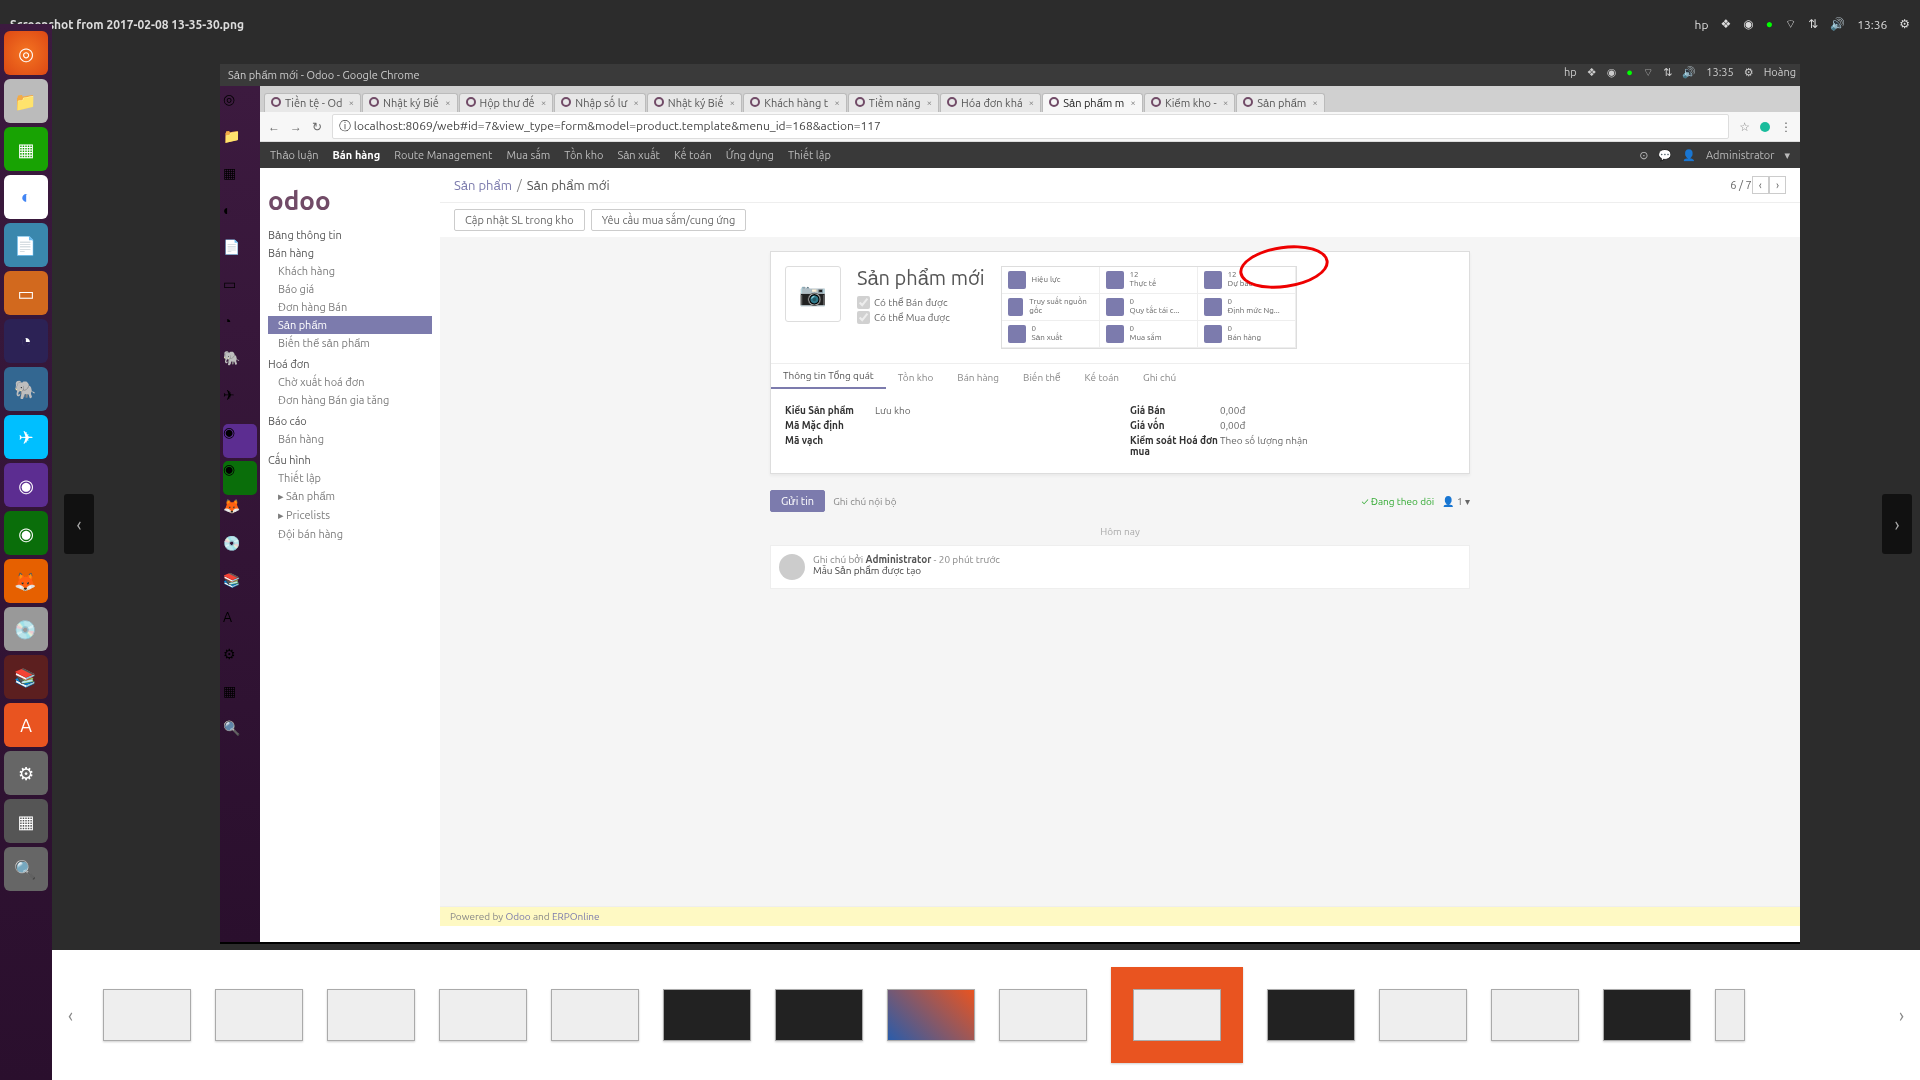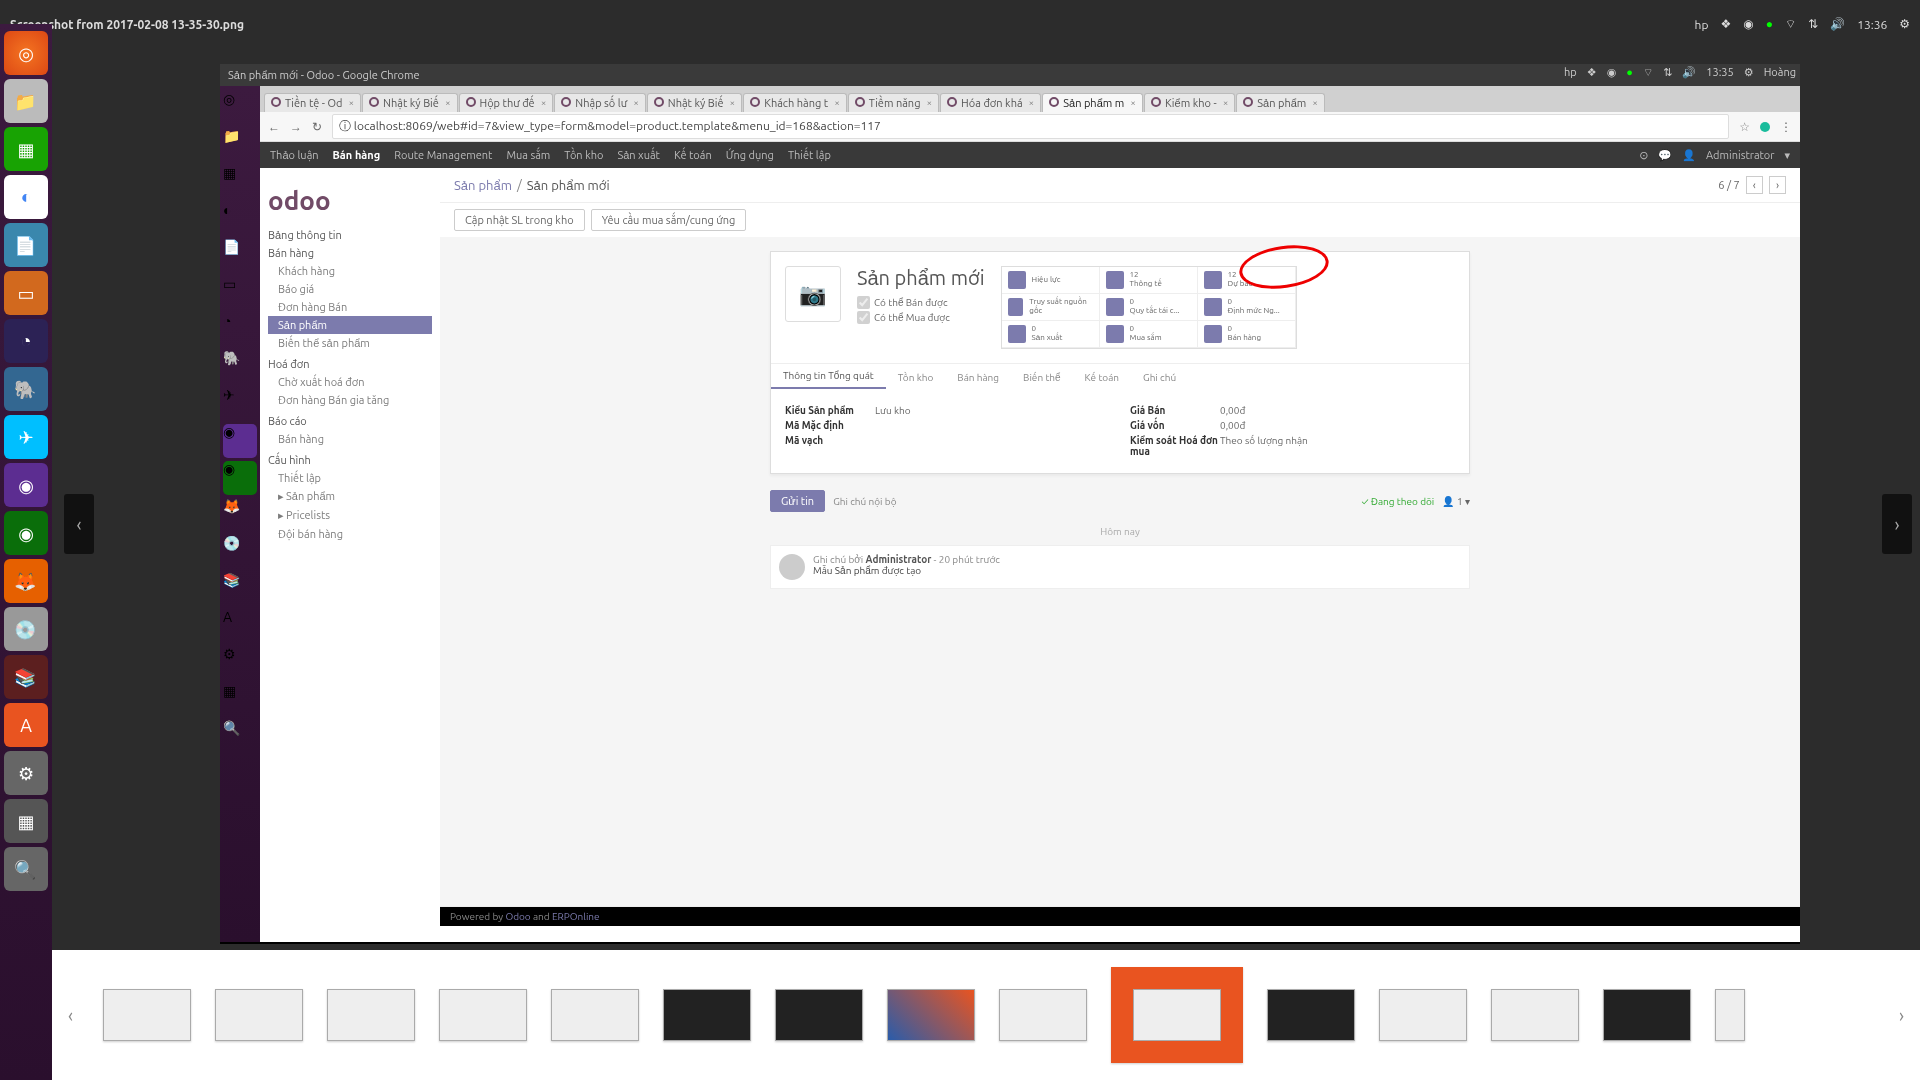--- a/index.html
+++ b/index.html
@@ -67,21 +67,21 @@
 .odoo-sidebar .logo{ color:#714b67; font-size:26px; font-weight:bold; margin:8px 0 14px;}
 .odoo-sidebar .section{ color:#555; font-size:11px; margin:6px 0 3px;}
 .odoo-sidebar .item{ padding:3px 4px 3px 10px; color:#7c7c7c; cursor:pointer;}
 .odoo-sidebar .item.active{ background:#7c7bad; color:#fff;}
 
 .odoo-main{ flex:1; background:#f5f5f5; padding:0; position:relative;}
 .breadcrumb-row{ background:#fff; padding:8px 14px; border-bottom:1px solid #eee; display:flex; align-items:center; font-size:13px;}
 .breadcrumb-row .bc{color:#7c7bad;}
 .breadcrumb-row .sep{margin:0 5px; color:#888;}
 .breadcrumb-row .cur{color:#555;}
-.breadcrumb-row .pager{margin-left:auto; display:flex; align-items:center; gap:6px; color:#666; font-size:11px;}
+.breadcrumb-row .pager{margin-left:auto; display:flex; align-items:center; gap:0; color:#666; font-size:11px;}
 .breadcrumb-row .pagebtn{border:1px solid #ccc; padding:2px 6px; cursor:pointer; background:#fff;}
 
 .btns-row{ background:#fff; padding:6px 14px; border-bottom:1px solid #eee; display:flex; gap:6px; align-items:center;}
 .btn{ border:1px solid #ccc; background:#fff; color:#666; font-size:11px; padding:4px 10px; border-radius:2px; cursor:pointer;}
 .btn.primary{ background:#7c7bad; color:#fff; border-color:#7c7bad;}
 .dropdown{ border:1px solid #ccc; padding:3px 8px; font-size:11px; background:#fff; cursor:pointer; color:#555;}
 .btns-row .actions{margin-left:320px; display:flex; gap:6px;}
 
 .subbtns-row{ background:#fff; padding:6px 14px; display:flex; gap:6px;}
 
@@ -112,21 +112,21 @@
 .chatter{ width:700px; margin:10px auto; font-size:11px;}
 .chatter-btns{display:flex; gap:8px; align-items:center; padding:6px 0;}
 .chatter-btns .follow{margin-left:auto; color:#666; font-size:10px; display:flex; gap:8px; align-items:center;}
 .chatter .day{ text-align:center; color:#aaa; font-size:10px; margin:8px 0;}
 .msg{ background:#fff; border:1px solid #eee; padding:8px; display:flex; gap:8px;}
 .avatar{width:26px;height:26px;border-radius:50%;background:#ccc;}
 .msg .line1{font-size:10px; color:#888;}
 .msg .line1 b{color:#555;}
 .msg .line2{font-size:10px; color:#444;}
 
-.footer{ position:absolute; bottom:0; left:0; right:0; font-size:10px; color:#888; padding:4px 10px; border-top:1px solid #eee; background:#000000;}
+.footer{ position:absolute; bottom:0; left:0; right:0; font-size:10px; color:#888; padding:4px 10px; border-top:1px solid #eee; background:#fef9c3;}
 .footer a{color:#7c7bad; text-decoration:none;}
 
 
 .thumb-strip{ position:absolute; left:52px; right:0; bottom:0; height:130px; background:#fff; display:flex; align-items:center; padding:0 10px; gap:24px; overflow:hidden;}
 .thumb-strip .arr{color:#888; font-size:18px; cursor:pointer; padding:0 6px;}
 .thumbs{display:flex; gap:24px; flex:1; align-items:center;}
 .thumb{width:88px; height:52px; border:1px solid #aaa; background:#eee; cursor:pointer; box-shadow:0 1px 2px rgba(0,0,0,.2);}
 .thumb.sel-wrap{ padding:22px; background:#e95420; border:none; width:auto; height:auto;}
 .thumb.sel-wrap .inner{width:88px;height:52px;border:1px solid #aaa;background:#eee;}
 .thumb.dark{background:#222;}
@@ -369,21 +369,21 @@
                 </div>
             </div>
           </div>
           <div class="statbox" style="grid-template-columns:1fr 1fr 1fr; width:296px;">
             <div class="stat">
                 <div class="ic"></div>
                 <div class="txt"><span class="n"></span><span>Hiệu lực</span></div>
               </div>
             <div class="stat">
                 <div class="ic"></div>
-                <div class="txt"><span class="n">12</span><span>Thông tế</span></div>
+                <div class="txt"><span class="n">12</span><span>Thực tế</span></div>
               </div>
             <div class="stat">
                 <div class="ic"></div>
                 <div class="txt"><span class="n">12</span><span>Dự báo</span></div>
               </div>
             <div class="stat">
                 <div class="ic"></div>
                 <div class="txt"><span class="n"></span><span>Truy suất nguồn gốc</span></div>
               </div>
             <div class="stat">

